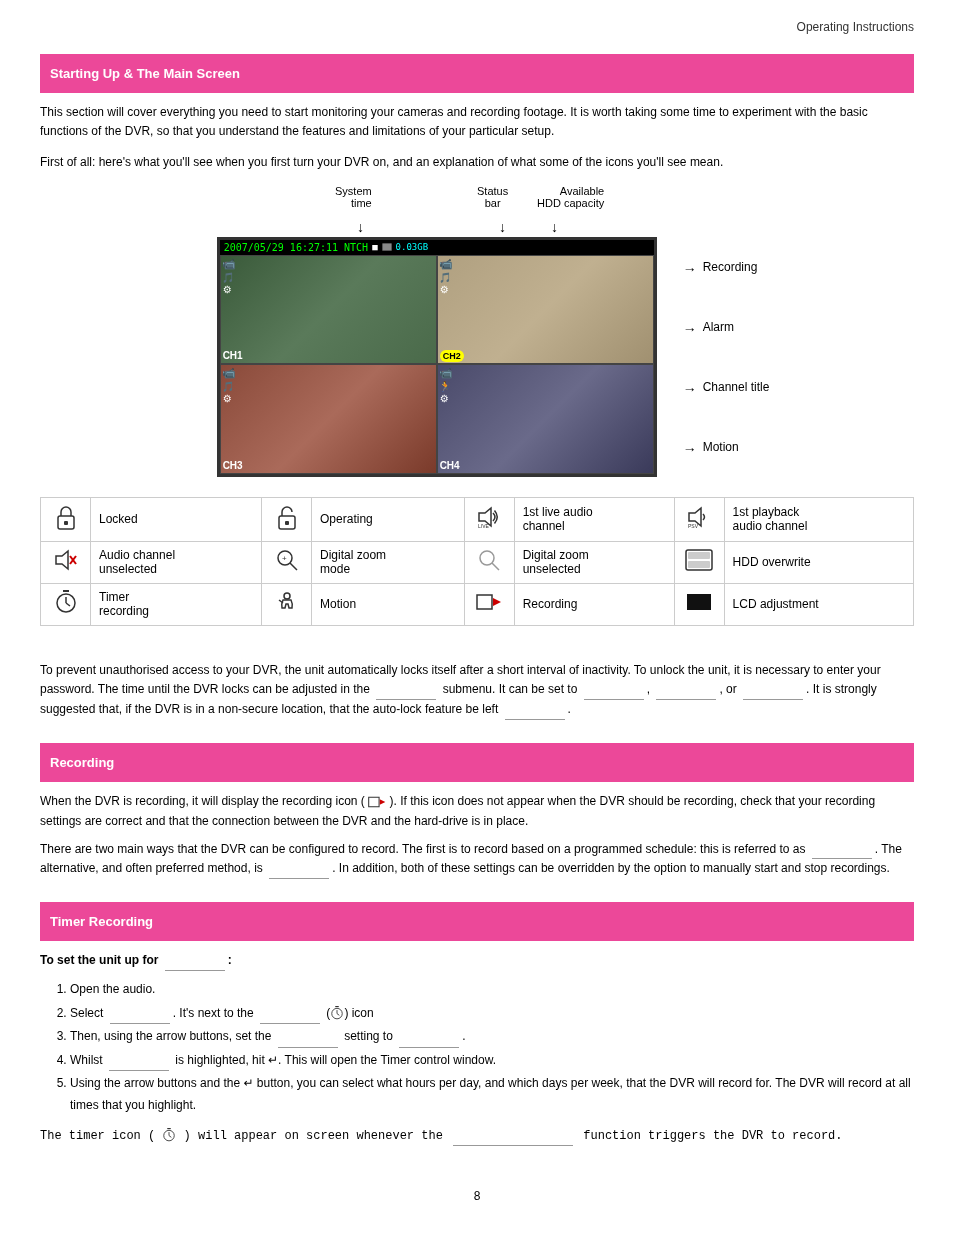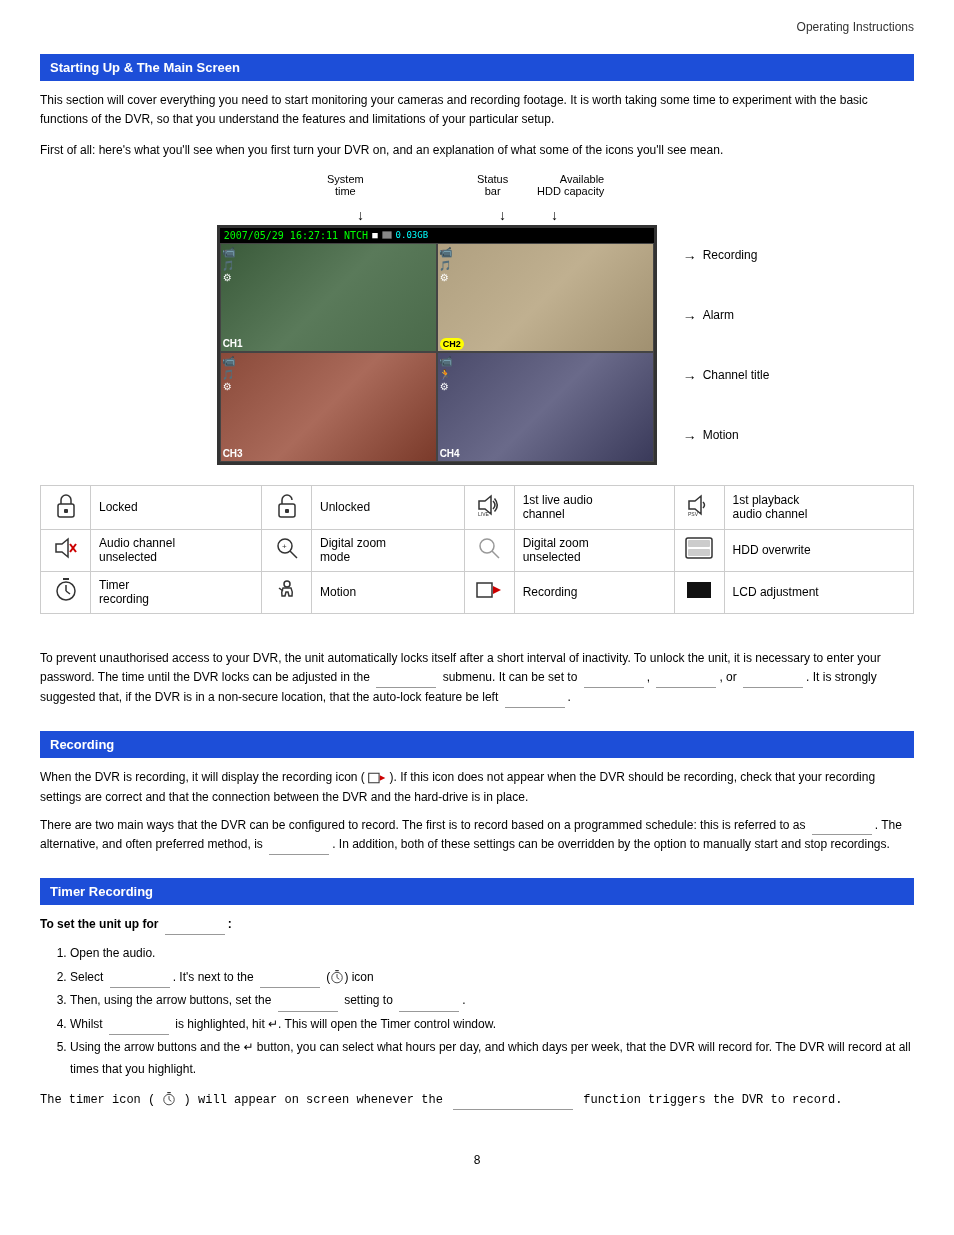--- a/index.html
+++ b/index.html
@@ -14,23 +14,23 @@
     }
 
     .page-header {
       text-align: right;
       font-size: 12px;
       margin-bottom: 20px;
       color: #333;
     }
 
     .section-header {
-      background: #1d4ed8;
+      background: #ec4899;
       color: #fff;
-      padding: 6px 10px;
+      padding: 12px 10px;
       font-size: 13px;
       font-weight: bold;
       margin-bottom: 10px;
     }
 
     .intro-text {
       font-size: 12px;
       line-height: 1.6;
       margin-bottom: 12px;
     }
@@ -212,21 +212,21 @@
   <div class="section-header">
     <span>Starting Up &amp; The Main Screen</span>
   </div>
 
   <p class="intro-text">This section will cover everything you need to start monitoring your cameras and recording footage. It is worth taking some time to experiment with the basic functions of the DVR, so that you understand the features and limitations of your particular setup.</p>
   <p class="intro-text">First of all: here's what you'll see when you first turn your DVR on, and an explanation of what some of the icons you'll see mean.</p>
 
   <div class="dvr-diagram">
 
     <div style="display:flex; gap:0; margin-bottom:2px; position:relative; width:560px;">
-      <div style="position:absolute; left:130px; text-align:center; font-size:11px;">
+      <div style="position:absolute; left:138px; text-align:right; font-size:11px;">
         System<br>time
       </div>
       <div style="position:absolute; left:280px; text-align:center; font-size:11px;">
         Status<br>bar
       </div>
       <div style="position:absolute; left:340px; text-align:right; font-size:11px;">
         Available<br>HDD capacity
       </div>
     </div>
 
@@ -318,21 +318,21 @@
           </svg>
         </td>
         <td>Locked</td>
         <td class="icon-cell">
           <svg width="22" height="26" viewBox="0 0 22 26">
             <rect x="3" y="12" width="16" height="13" rx="2" fill="none" stroke="#333" stroke-width="1.5"></rect>
             <path d="M6 12V8a5 5 0 0 1 10 0" fill="none" stroke="#333" stroke-width="1.5"></path>
             <rect x="9" y="17" width="4" height="4" rx="1" fill="#333"></rect>
           </svg>
         </td>
-        <td>Unlocked</td>
+        <td>Operating</td>
         <td class="icon-cell">
           <svg width="24" height="24" viewBox="0 0 24 24">
             <polygon points="2,8 8,8 14,3 14,21 8,16 2,16" fill="none" stroke="#333" stroke-width="1.5"></polygon>
             <path d="M16 8 Q20 12 16 16" fill="none" stroke="#333" stroke-width="1.5"></path>
             <path d="M17.5 5.5 Q23 12 17.5 18.5" fill="none" stroke="#333" stroke-width="1.5"></path>
             <text x="1" y="23" font-size="5" fill="#333">LIVE</text>
           </svg>
         </td>
         <td>1st live audio<br>channel</td>
         <td class="icon-cell">

